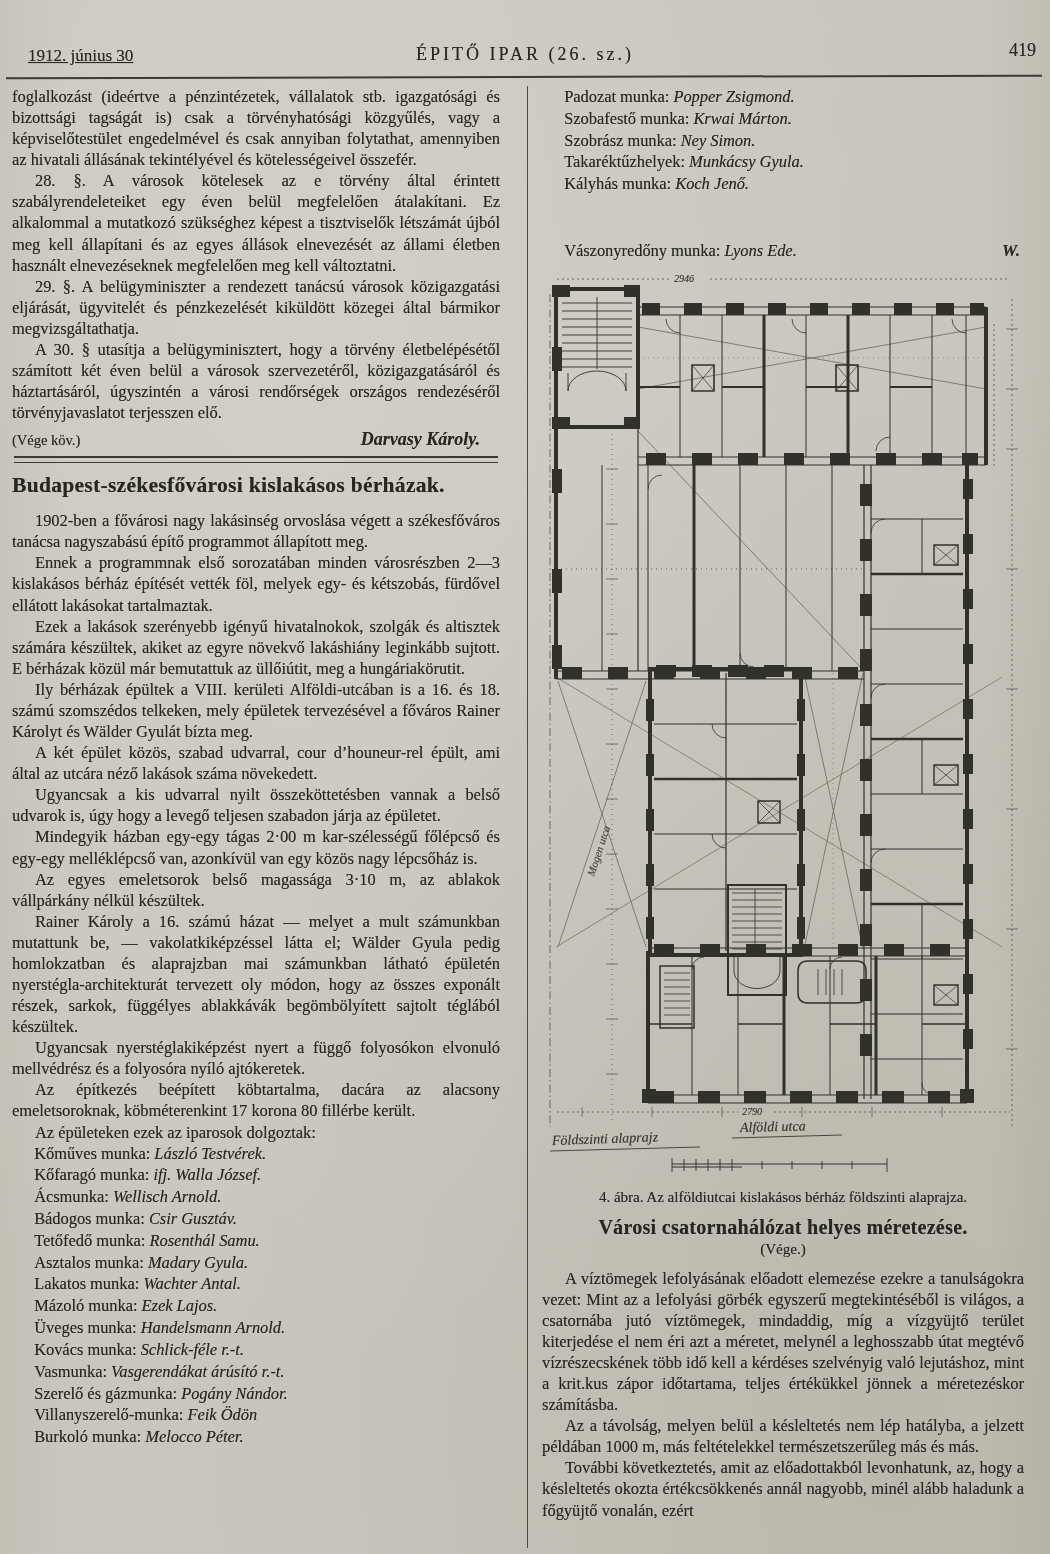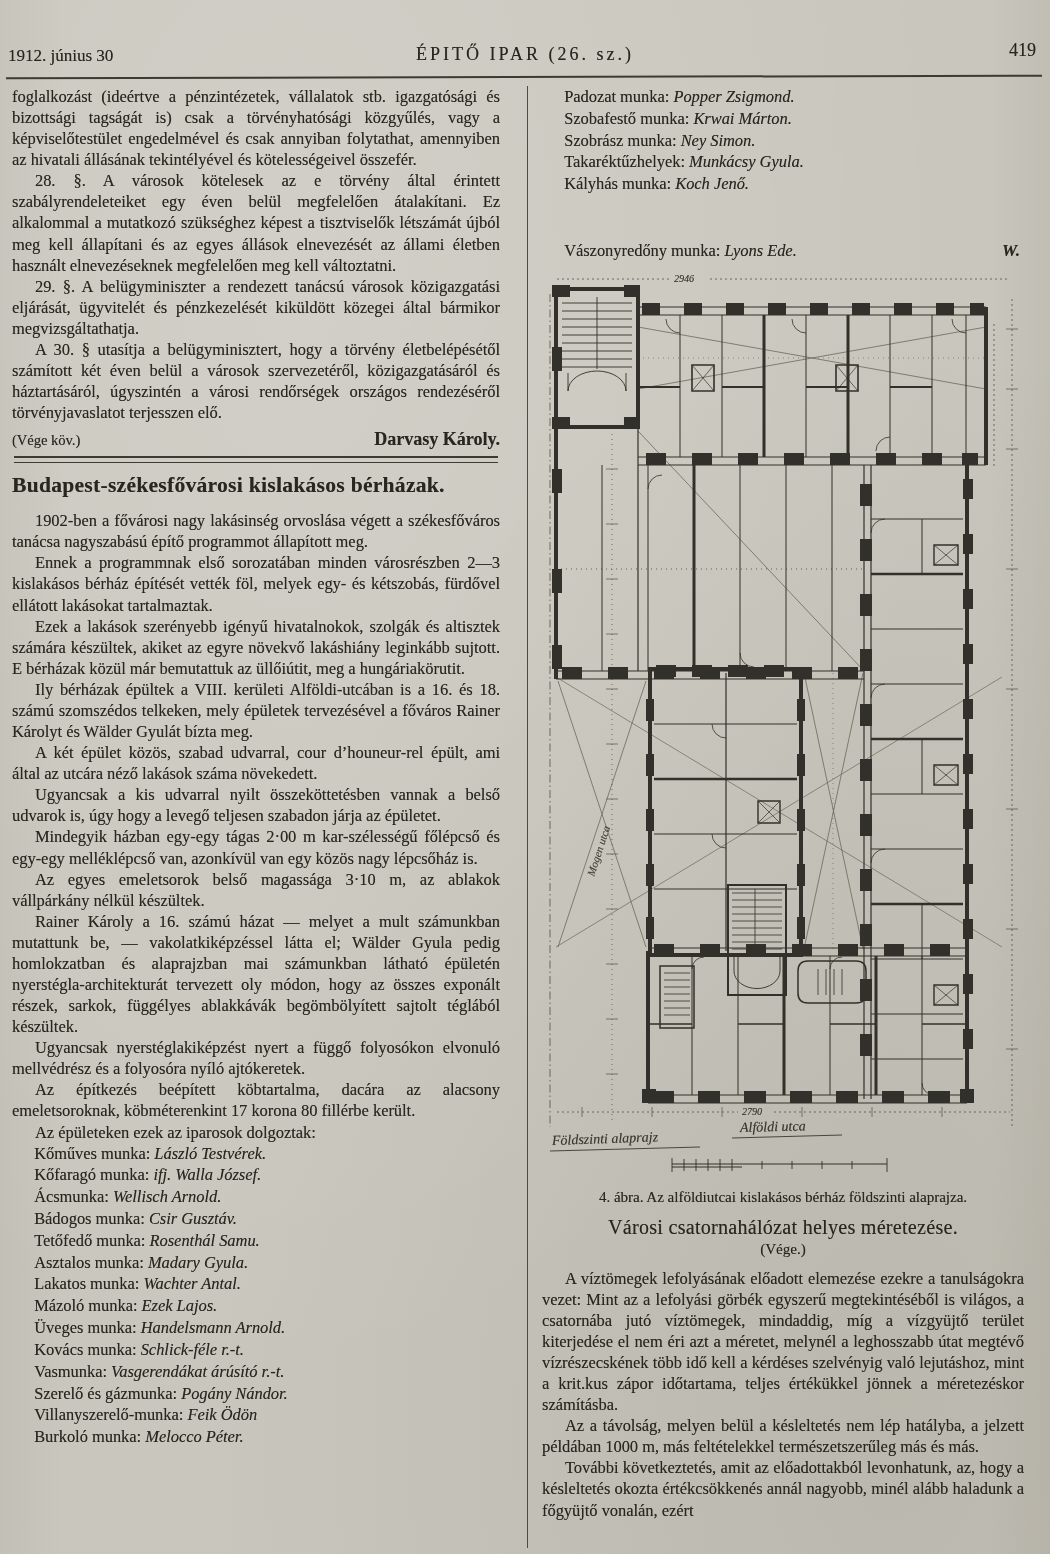--- a/index.html
+++ b/index.html
@@ -10,42 +10,42 @@
     background-image:
       radial-gradient(ellipse at 28% 18%, rgba(255,255,255,.16), transparent 62%),
       radial-gradient(ellipse at 85% 92%, rgba(60,55,40,.10), transparent 55%),
       linear-gradient(90deg, rgba(90,85,70,.06), rgba(0,0,0,0) 6%, rgba(0,0,0,0) 94%, rgba(90,85,70,.08));
     color:#27261f;
     font-family:"Liberation Serif","DejaVu Serif",serif;
     overflow:hidden;
   }
   .page *{text-shadow:0.2px 0.2px 0.5px rgba(38,36,28,.45);}
   
-  .hdr-date{position:absolute;left:8px;top:46px;font-size:17px;}
+  .hdr-date{position:absolute;left:28px;top:46px;font-size:17px;text-decoration:underline;}
   .hdr-title{position:absolute;left:0;top:44px;width:100%;text-align:center;font-size:18px;letter-spacing:3px;}
   .hdr-page{position:absolute;right:14px;top:40px;font-size:18px;}
   .hdr-rule{position:absolute;left:6px;top:76px;width:1036px;height:2px;background:#3c3a31;transform:rotate(-.15deg);}
   .col-divider{position:absolute;left:527px;top:86px;width:1.4px;height:1462px;background:#4d4a40;}
   
   .col-left{position:absolute;left:12px;top:86px;width:488px;}
   .col-right{position:absolute;left:542px;top:86px;width:482px;}
   p.body{margin:0;font-size:16.4px;line-height:1.285;text-align:justify;text-indent:1.4em;}
   p.body.noindent{text-indent:0;}
   .sig-row{display:flex;justify-content:space-between;align-items:baseline;margin:6px 0 4px 0;gap:10px;}
   .sig-note{font-size:14.5px;}
-  .sig-name{font-size:18px;font-weight:bold;margin-right:0;}
+  .sig-name{font-style:italic;font-size:18px;font-weight:bold;margin-right:20px;}
   .double-rule{height:4px;border-top:2px solid #3c3a31;border-bottom:1px solid #3c3a31;margin:6px 2px 10px 2px;}
   h2.art2{margin:4px 0 12px 0;font-size:21.5px;font-weight:bold;letter-spacing:.3px;}
   .trade-line{font-size:16.4px;line-height:1.33;padding-left:1.35em;white-space:nowrap;overflow:hidden;}
   .trade-line .nm{font-style:italic;}
   .trade-line.flexline{display:flex;justify-content:space-between;padding-right:4px;margin-top:45px;}
   .initials{font-style:italic;font-weight:bold;font-size:17px;}
   .figure-wrap{margin-top:6px;}
   .fig-caption{font-size:15px;text-align:center;margin:4px 0 10px 0;}
-  h2.art3{margin:8px 0 2px 0;font-size:20px;font-weight:normal;text-align:center;letter-spacing:.3px;}
+  h2.art3{margin:8px 0 2px 0;font-size:20px;font-weight:bold;text-align:center;letter-spacing:.3px;}
   .art3-sub{text-align:center;font-size:15px;margin:0 0 10px 0;}
   svg text{text-shadow:none;}
 </style>
 </head>
 <body>
 
 <div class="page">
 
   <div class="hdr-date">1912. június 30</div>
   <div class="hdr-title">ÉPITŐ IPAR (26. sz.)</div>

